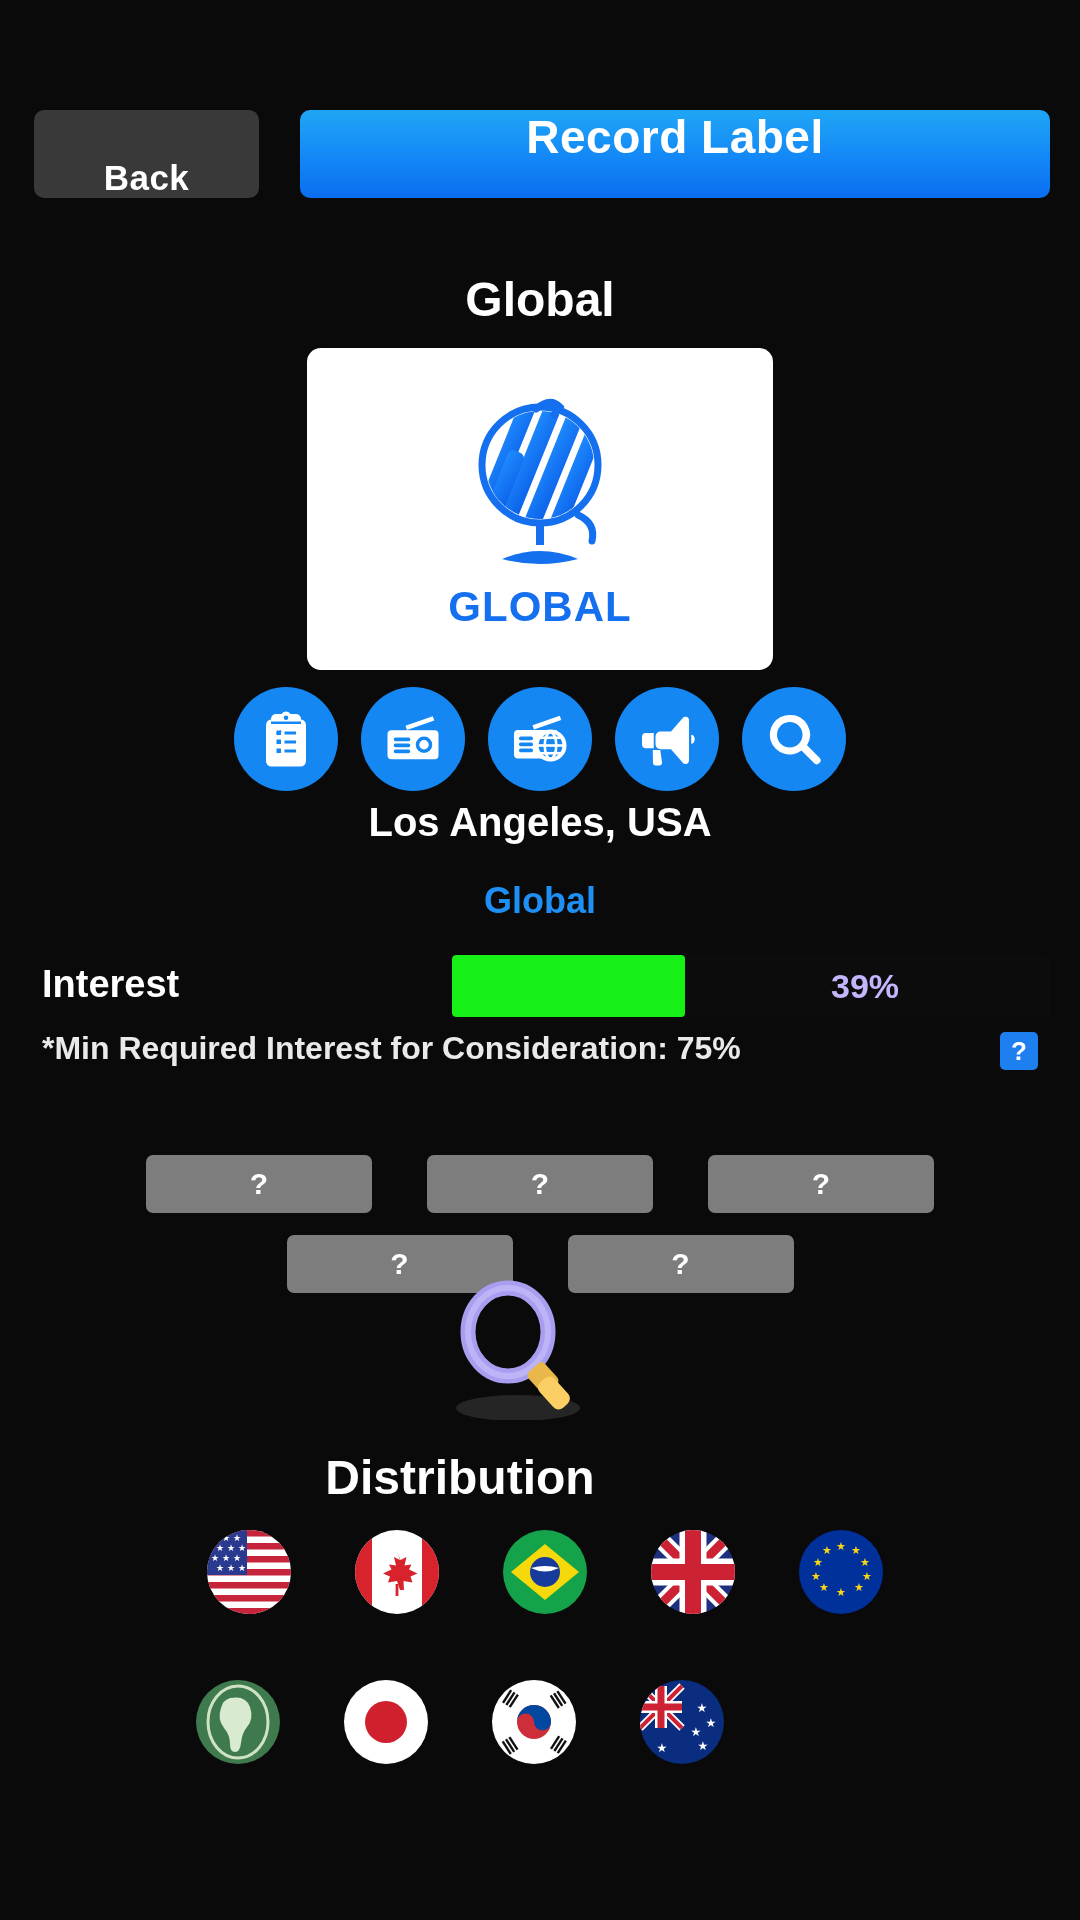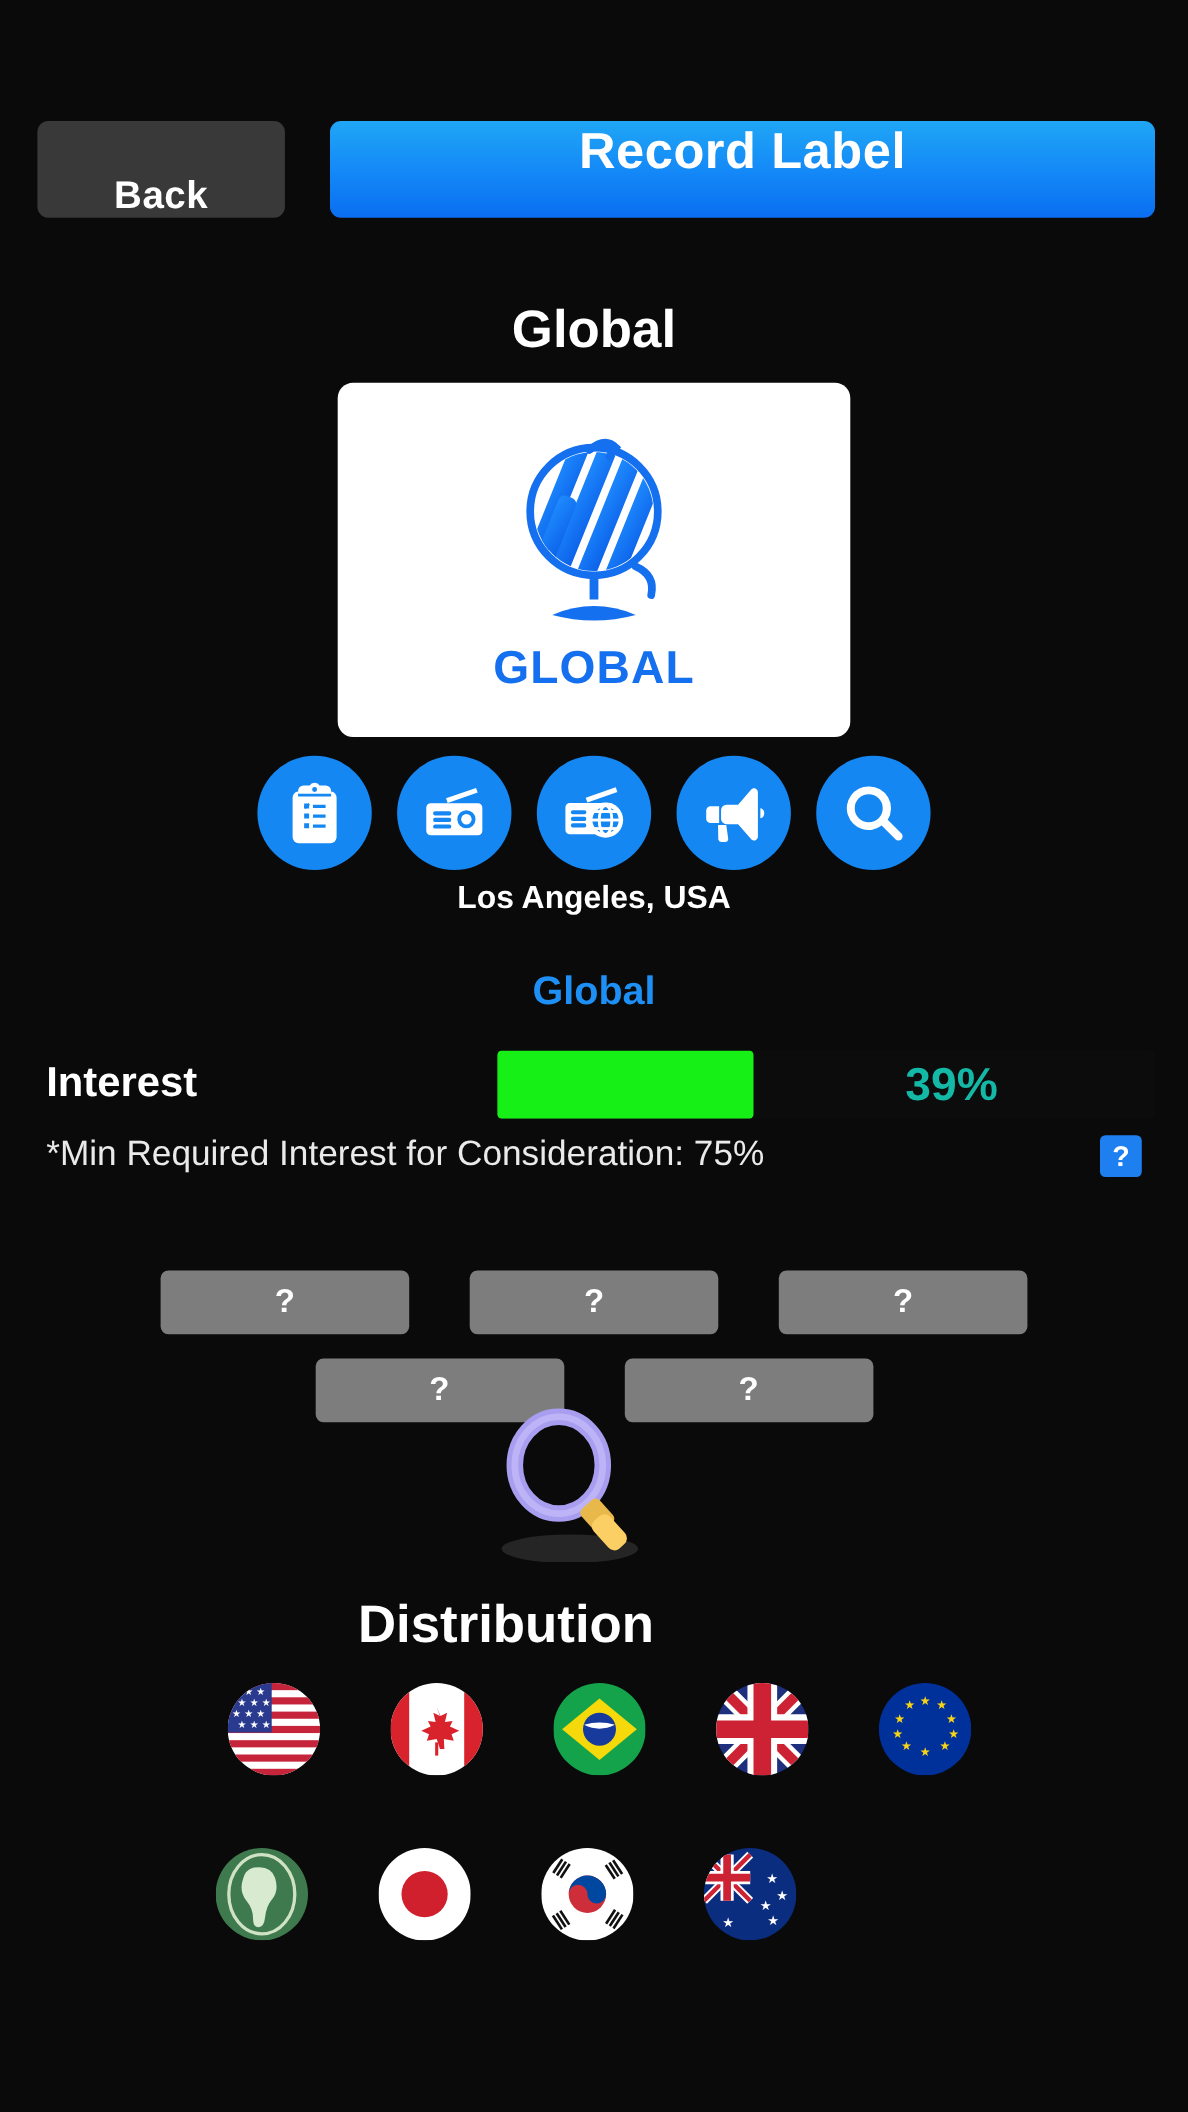--- a/index.html
+++ b/index.html
@@ -53,21 +53,21 @@
   .icon-circle {
     width:104px; height:104px; border-radius:50%;
     background:#1487f3;
     display:flex; align-items:center; justify-content:center;
   }
   .icon-circle svg { width:60px; height:60px; fill:#ffffff; }
 
   
   .location {
     position:absolute; top:800px; left:0; width:1080px; text-align:center;
-    color:#ffffff; font-size:29px; font-weight:700;
+    color:#ffffff; font-size:40px; font-weight:700;
   }
   .genre {
     position:absolute; top:880px; left:0; width:1080px; text-align:center;
     color:#1e90f5; font-size:36px; font-weight:700;
   }
 
   
   .interest-row { position:absolute; top:955px; left:0; width:1080px; height:62px; }
   .interest-label {
     position:absolute; left:42px; top:8px;
@@ -77,27 +77,27 @@
     position:absolute; left:452px; top:0; width:598px; height:62px;
     background:#0c0c0c; border-radius:4px; overflow:hidden;
   }
   .interest-fill {
     position:absolute; left:0; top:0; height:62px; background:#17f017;
     border-radius:4px;
   }
   .interest-value {
     position:absolute; right:0; top:0; width:370px; height:62px;
     display:flex; align-items:center; justify-content:center;
-    color:#14b8a6; font-size:42px; font-weight:700;
+    color:#c4b5fd; font-size:34px; font-weight:700;
   }
 
   
   .min-note {
     position:absolute; top:1030px; left:42px;
-    color:#eaeaea; font-size:32px; font-weight:400;
+    color:#eaeaea; font-size:32px; font-weight:700;
   }
   .help-badge {
     position:absolute; top:1032px; left:1000px; width:38px; height:38px;
     background:#1d7ff0; border-radius:5px;
     display:flex; align-items:center; justify-content:center;
     color:#ffffff; font-size:26px; font-weight:700;
   }
 
   
   .slots { position:absolute; top:1155px; left:0; width:1080px; }

